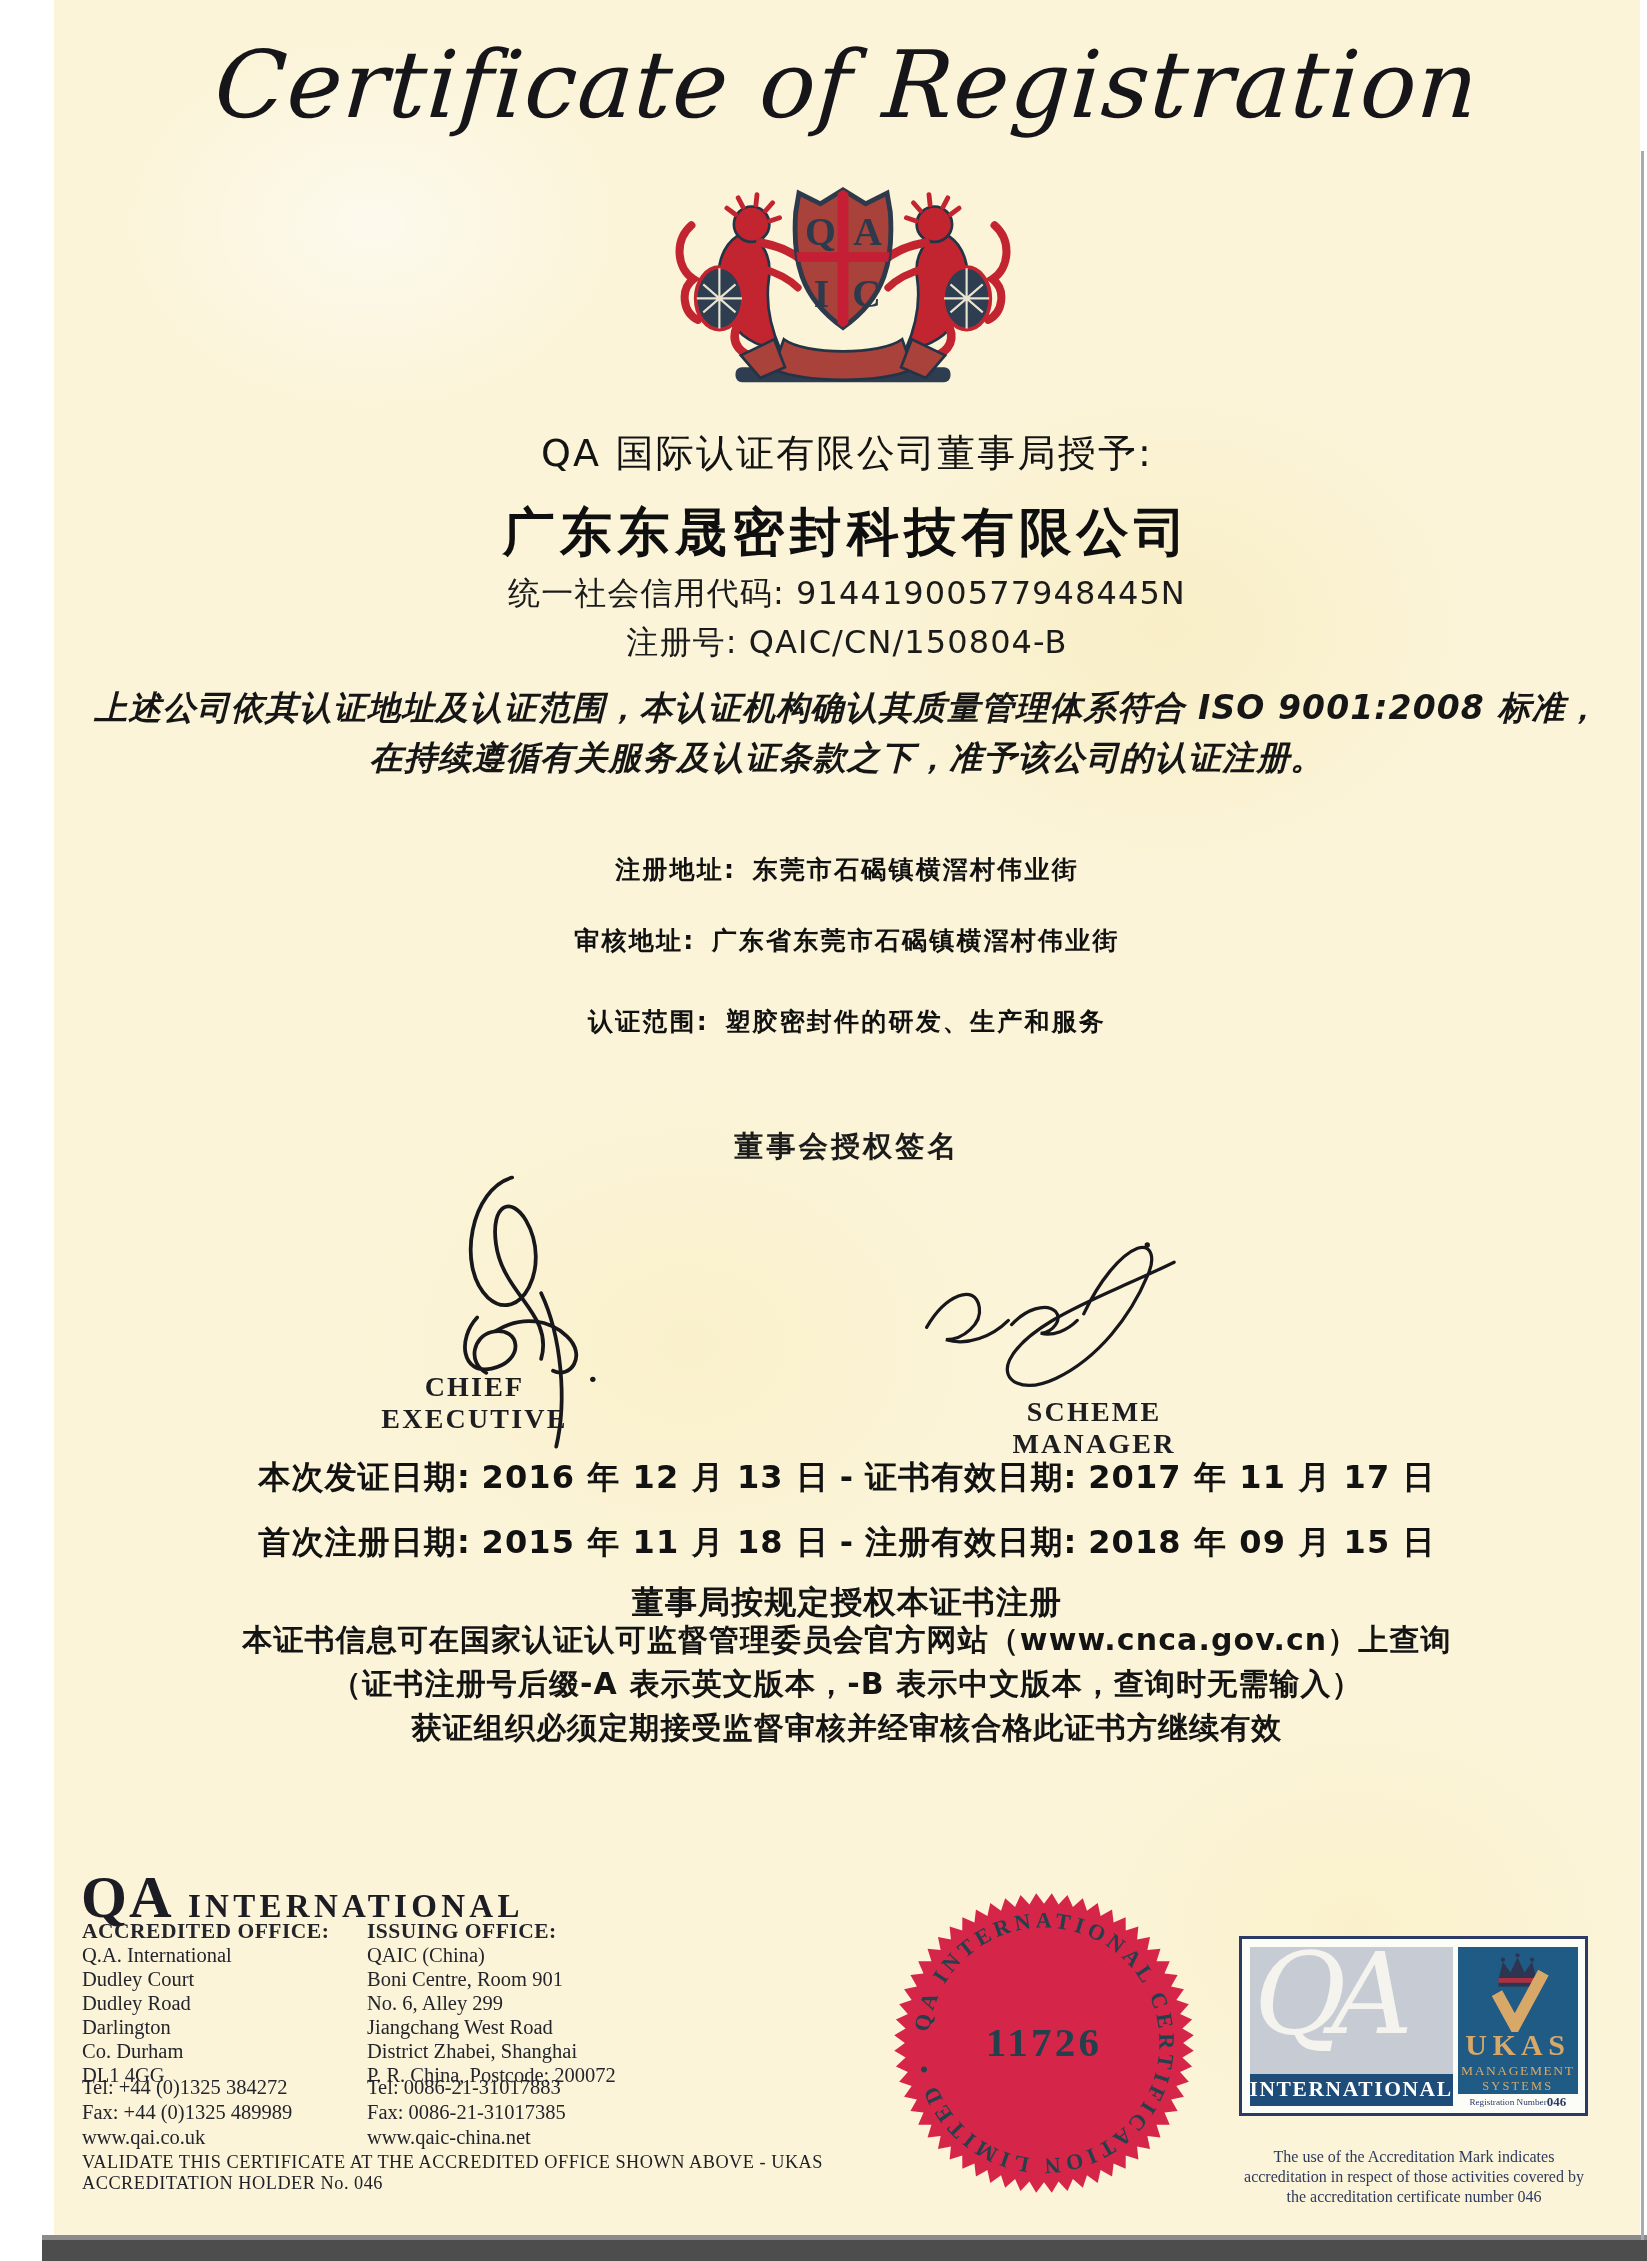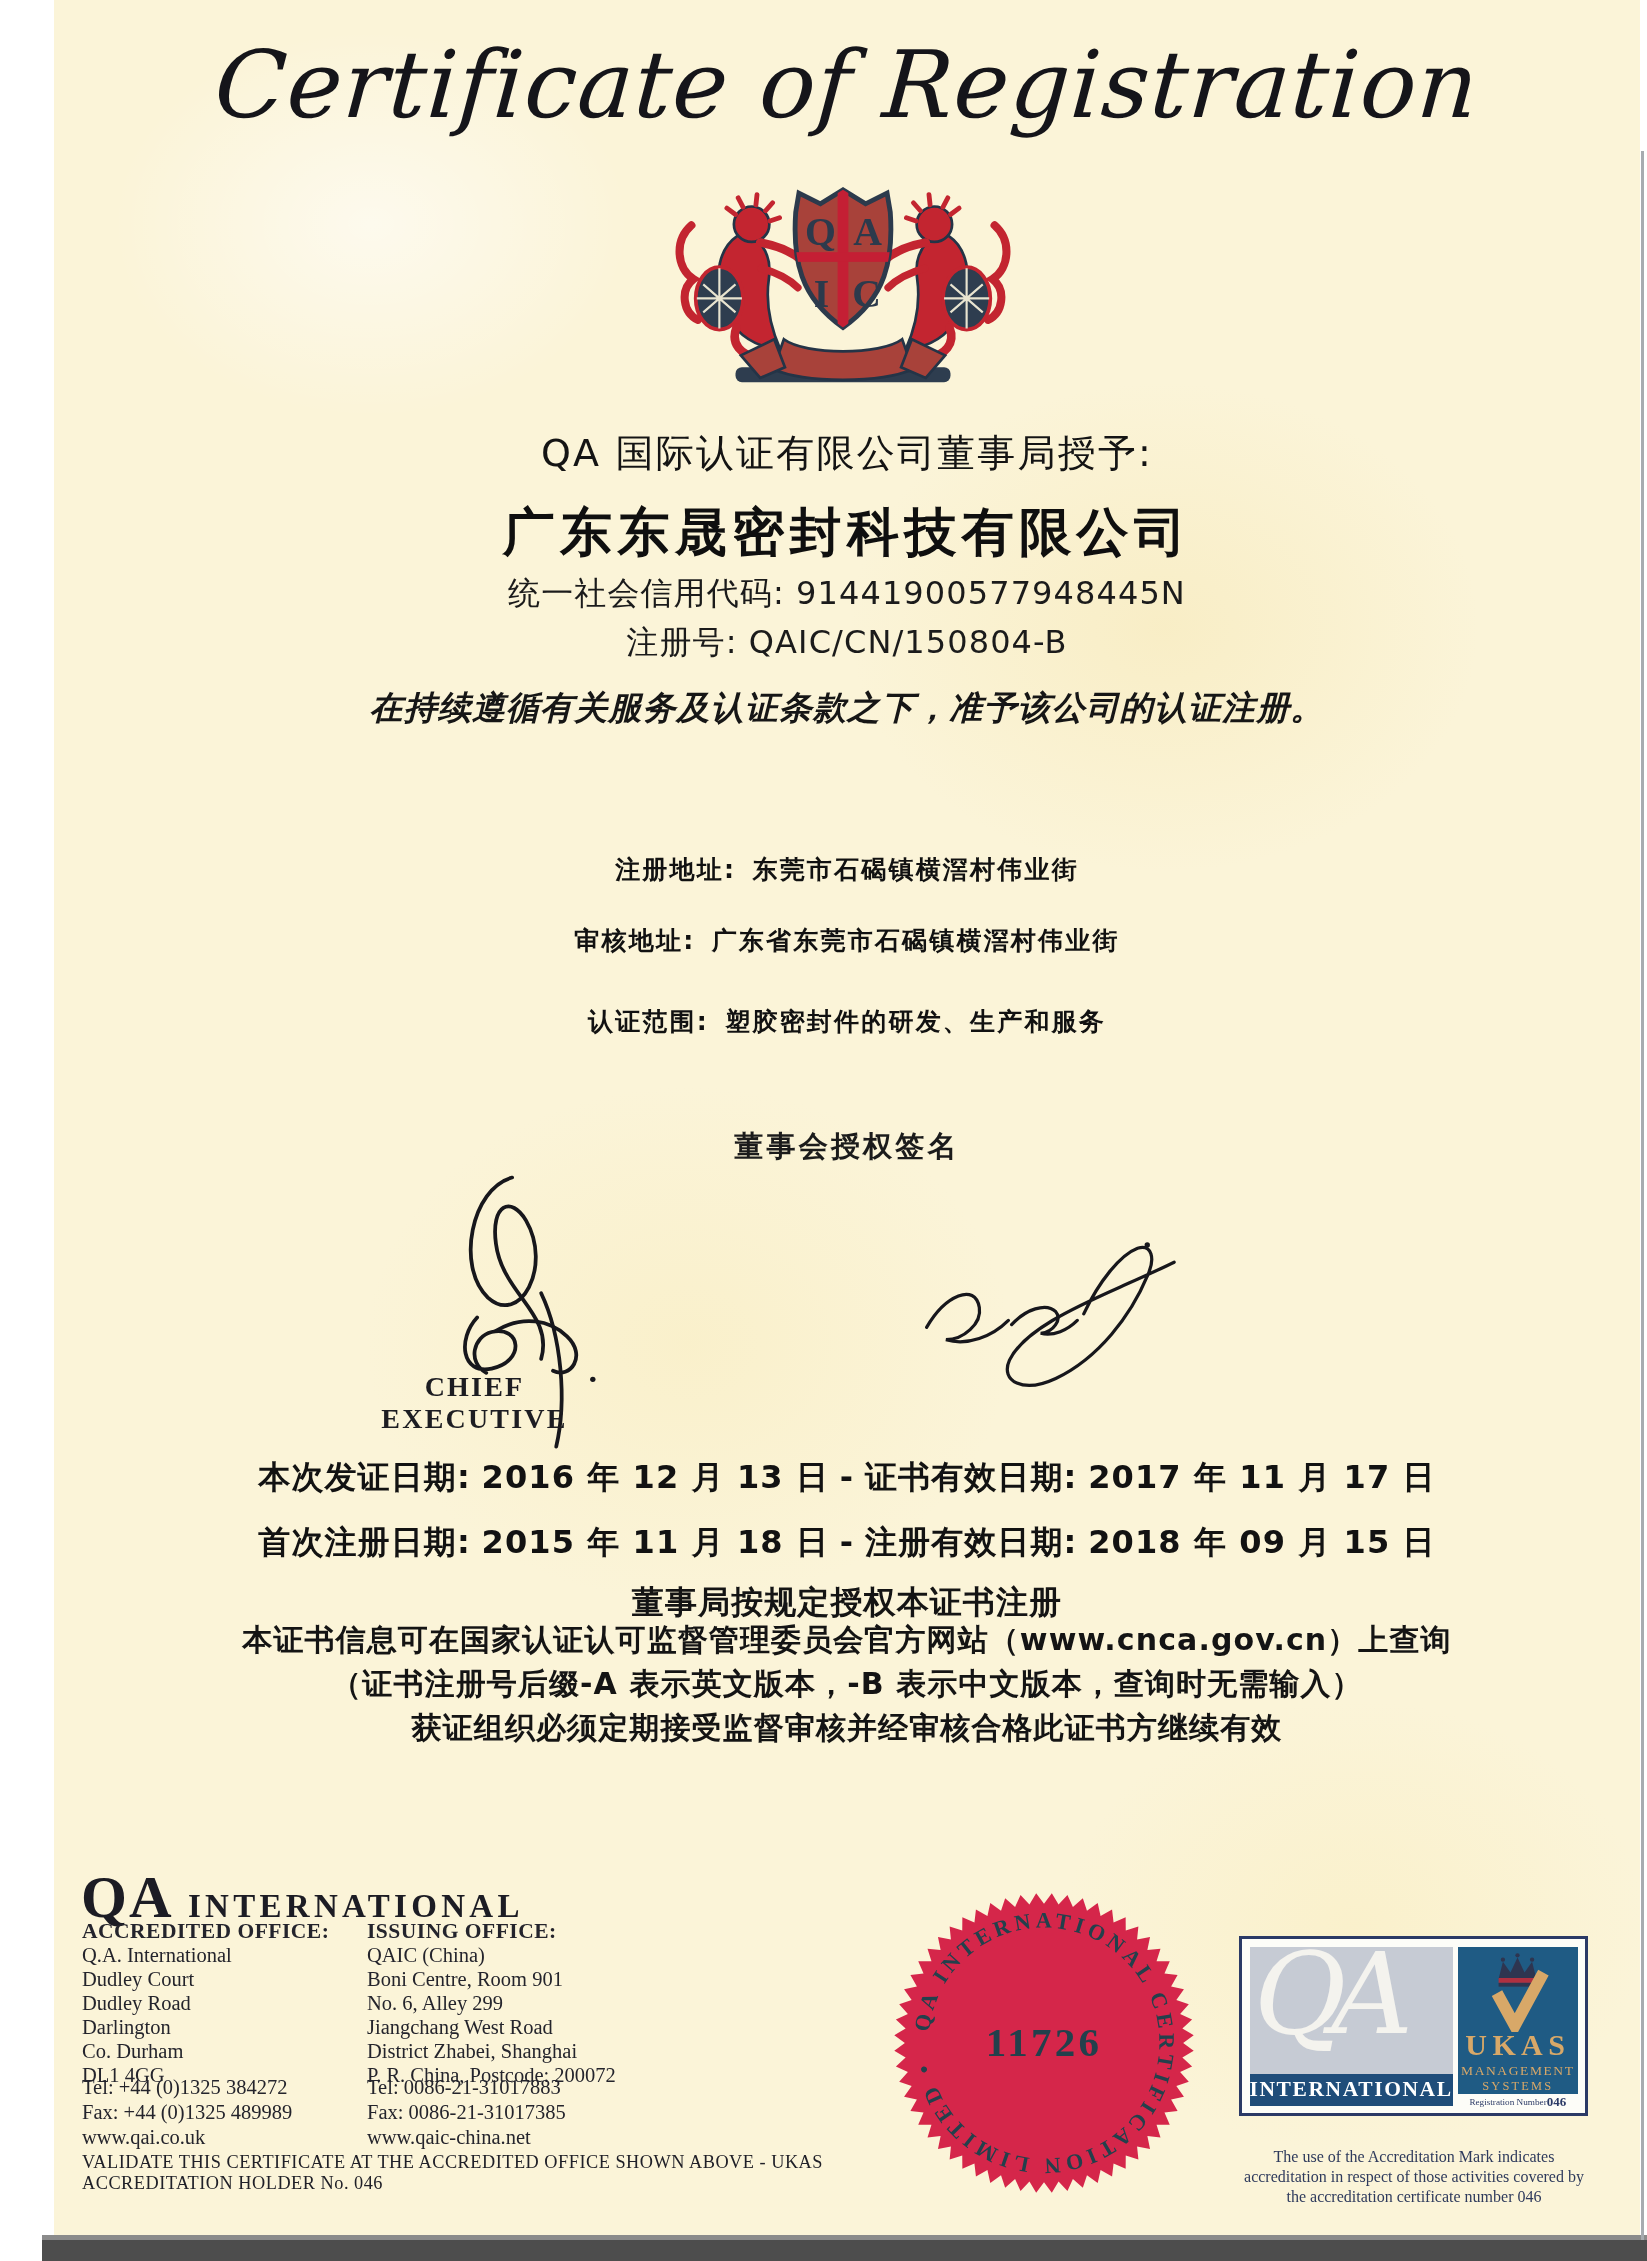--- a/index.html
+++ b/index.html
@@ -157,20 +157,21 @@
     <span class="lbl">统一社会信用代码:</span>
     <span>91441900577948445N</span>
   </div>
 
   <div class="abs center cjk regline">
     <span class="lbl">注册号:</span>
     <span>QAIC/CN/150804-B</span>
   </div>
 
   <div class="abs center cjk statement">
+    <div>上述公司依其认证地址及认证范围，本认证机构确认其质量管理体系符合 ISO 9001:2008 标准，</div>
     <div>在持续遵循有关服务及认证条款之下，准予该公司的认证注册。</div>
   </div>
 
   <div class="abs center cjk detail detail1">
     <span class="lbl">注册地址:</span>
     <span>东莞市石碣镇横滘村伟业街</span>
   </div>
   <div class="abs center cjk detail detail2">
     <span class="lbl">审核地址:</span>
     <span>广东省东莞市石碣镇横滘村伟业街</span>
@@ -199,20 +200,21 @@
       <g stroke="#17171c" stroke-width="6" fill="none" stroke-linecap="round">
         <path d="M60,205 C95,145 150,122 158,168 C163,198 128,228 96,228 C136,240 182,222 212,192"></path>
         <path d="M218,200 C244,172 282,158 300,176 C312,190 296,214 272,216 C296,222 322,210 340,192"></path>
         <path d="M352,180 C380,120 420,70 452,58 C478,50 486,76 470,110 C440,182 380,262 300,300 C240,328 196,306 214,266 C240,212 330,170 420,130 C460,112 496,96 520,84"></path>
         <circle cx="470" cy="52" r="5" fill="#17171c" stroke="none"></circle>
       </g>
     </svg>
   </div>
 
   <div class="abs sig-label chief">CHIEF EXECUTIVE</div>
+  <div class="abs sig-label scheme">SCHEME MANAGER</div>
 
   <div class="abs center cjk daterow daterow1">
     <span>本次发证日期:</span><span>2016 年 12 月 13 日</span><span>-</span><span>证书有效日期:</span><span>2017 年 11 月 17 日</span>
   </div>
   <div class="abs center cjk daterow daterow2">
     <span>首次注册日期:</span><span>2015 年 11 月 18 日</span><span>-</span><span>注册有效日期:</span><span>2018 年 09 月 15 日</span>
   </div>
 
   <div class="abs center cjk note note0">董事局按规定授权本证书注册</div>
   <div class="abs center cjk note note1">本证书信息可在国家认证认可监督管理委员会官方网站（www.cnca.gov.cn）上查询</div>

